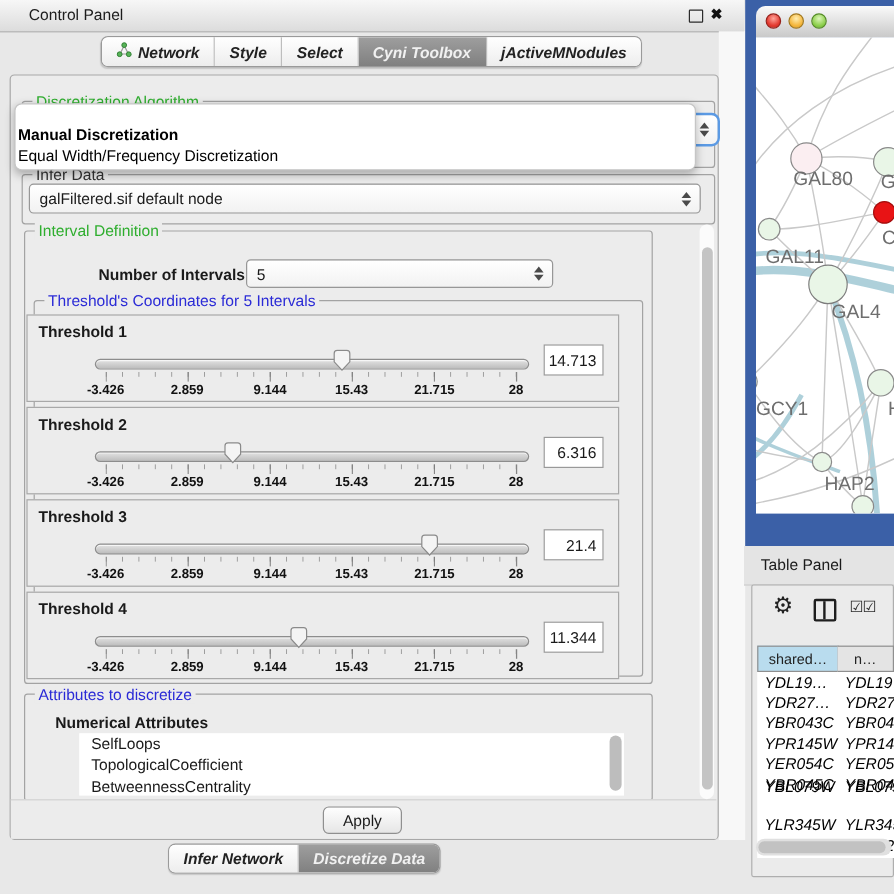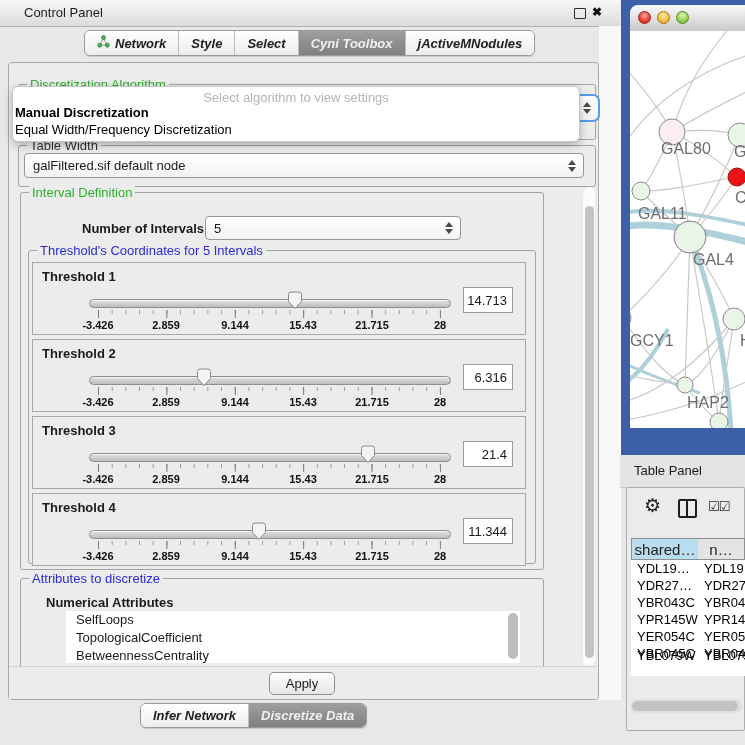--- a/index.html
+++ b/index.html
@@ -32,21 +32,21 @@
   .arr-up{width:0;height:0;border-left:4px solid transparent;border-right:4px solid transparent;border-bottom:5px solid #4a4a4a;}
   .arr-dn{width:0;height:0;border-left:4px solid transparent;border-right:4px solid transparent;border-top:5px solid #4a4a4a;}
   #algo-combo{left:300px;top:94px;width:300px;height:28px;border:2px solid #5b9ae4;border-radius:7px;z-index:4;}
   
   #algo-popup{left:12px;top:86px;width:566px;height:54px;background:#fff;border:1px solid #c6c6c6;
     border-radius:6px;box-shadow:0 3px 8px rgba(0,0,0,.28);z-index:10;}
   #algo-popup .hint{position:absolute;left:0;right:0;top:3px;text-align:center;font-size:13px;color:#b5b5b5;}
   #algo-popup .opt1{position:absolute;left:2px;top:18px;font-size:13px;font-weight:bold;color:#000;}
   #algo-popup .opt2{position:absolute;left:2px;top:35px;font-size:13px;color:#000;}
   
-  .thblock{position:absolute;left:32px;width:492px;height:71px;border:1px solid #a8a8a8;background:#ececec;}
+  .thblock{position:absolute;left:22px;width:492px;height:71px;border:1px solid #a8a8a8;background:#ececec;}
   .thlabel{position:absolute;top:6px;left:9px;font-size:13px;font-weight:bold;}
   .track{position:absolute;left:56px;top:36px;width:360px;height:7px;border:1px solid #8d8d8d;border-radius:5px;
     background:linear-gradient(#e3e3e3,#bdbdbd);box-shadow:inset 0 1px 0 rgba(255,255,255,.7);}
   .thumb{position:absolute;top:28px;width:16px;height:19px;z-index:2;}
   .tickzone{position:absolute;left:65px;top:47px;width:342px;height:8px;border-right:1px solid #858585;}
   .tickzone .minor{position:absolute;left:0;top:0;width:100%;height:4px;
     background-image:linear-gradient(90deg,#9b9b9b 1px,transparent 1px);background-size:4% 100%;}
   .tickzone .major{position:absolute;left:0;top:0;width:100%;height:8px;
     background-image:linear-gradient(90deg,#777 1px,transparent 1px);background-size:20% 100%;}
   .tl{position:absolute;top:56px;transform:translateX(-50%);font-size:11px;font-weight:bold;color:#111;white-space:nowrap;}
@@ -70,25 +70,25 @@
   .light.green{left:46px;background:radial-gradient(circle at 50% 32%,#dcf5b8,#8ed04e 62%,#68ac31);border:1px solid #548b25;}
   #netcanvas{left:630px;top:31px;width:115px;height:397px;background:#fff;overflow:hidden;}
   
   #tpstrip{left:620px;top:455px;width:130px;height:32px;background:#e4e4e4;border-bottom:1px solid #cdcdcd;}
   #tpstrip .title{position:absolute;left:14px;top:0;line-height:32px;font-size:13px;color:#1b1b1b;}
   #tppanel{left:626px;top:487px;width:119px;height:244px;background:#ebebeb;border:1px solid #aeaeae;border-radius:2px;box-sizing:border-box;}
   .gear{position:absolute;left:644px;top:494px;font-family:"DejaVu Sans",sans-serif;font-size:19px;color:#222;}
   .colicon{position:absolute;left:678px;top:499px;width:15px;height:15px;border:2px solid #1e1e1e;border-radius:2px;}
   .colicon:after{content:"";position:absolute;left:6px;top:0;width:2px;height:100%;background:#1e1e1e;}
   .checks{position:absolute;left:708px;top:499px;font-family:"DejaVu Sans",sans-serif;font-size:13px;color:#2a2a2a;letter-spacing:-1px;}
-  .th-cell{position:absolute;top:538px;height:22px;font-size:15px;color:#222;display:flex;align-items:center;
+  .th-cell{position:absolute;top:538px;height:22px;font-size:12px;color:#222;display:flex;align-items:center;
     justify-content:center;border:1px solid #8f8f8f;box-sizing:border-box;}
   #thc1{left:631px;width:68px;background:#b9dcee;}
   #thc2{left:698px;width:47px;background:#e4e4e4;border-left:none;}
-  #tbody{left:631px;top:560px;width:114px;height:116px;background:#fff;overflow:hidden;}
+  #tbody{left:631px;top:560px;width:114px;height:155px;background:#fff;overflow:hidden;font-style:italic;}
   .trow{position:absolute;left:0;width:114px;height:17px;font-size:13px;color:#000;}
   .trow .c1{position:absolute;left:6px;top:0;line-height:17px;white-space:nowrap;}
   .trow .c2{position:absolute;left:73px;top:0;line-height:17px;white-space:nowrap;}
   #hscroll{left:630px;top:699px;width:113px;height:14px;background:#e0e0e0;border-radius:7px;z-index:3;}
   #hscroll .thumb2{position:absolute;left:2px;top:2px;width:106px;height:10px;background:#c2c2c2;border-radius:5px;}
   svg text{font-family:"Liberation Sans",sans-serif;}
 </style>
 </head>
 <body>
 
@@ -129,27 +129,26 @@
   <span class="gtitle t-green">Discretization Algorithm</span>
 </div>
 <div class="combo" id="algo-combo">
   <span class="steppers">
       <i class="arr-up"></i>
       <i class="arr-dn"></i>
     </span>
 </div>
 
 <div class="abs" id="algo-popup">
-  <div class="hint">Select algorithm to view settings</div>
   <div class="opt1">Manual Discretization</div>
   <div class="opt2">Equal Width/Frequency Discretization</div>
 </div>
 
 <div class="group" style="left:18px;top:145px;width:576px;height:40px;">
-  <span class="gtitle t-dark">Table Width</span>
+  <span class="gtitle t-dark">Infer Data</span>
 </div>
 <div class="combo" style="left:24px;top:153px;width:560px;height:25px;">
   <span>galFiltered.sif default node</span>
   <span class="steppers">
       <i class="arr-up"></i>
       <i class="arr-dn"></i>
     </span>
 </div>
 
 <div class="group" style="left:20px;top:192px;width:522px;height:376px;">

